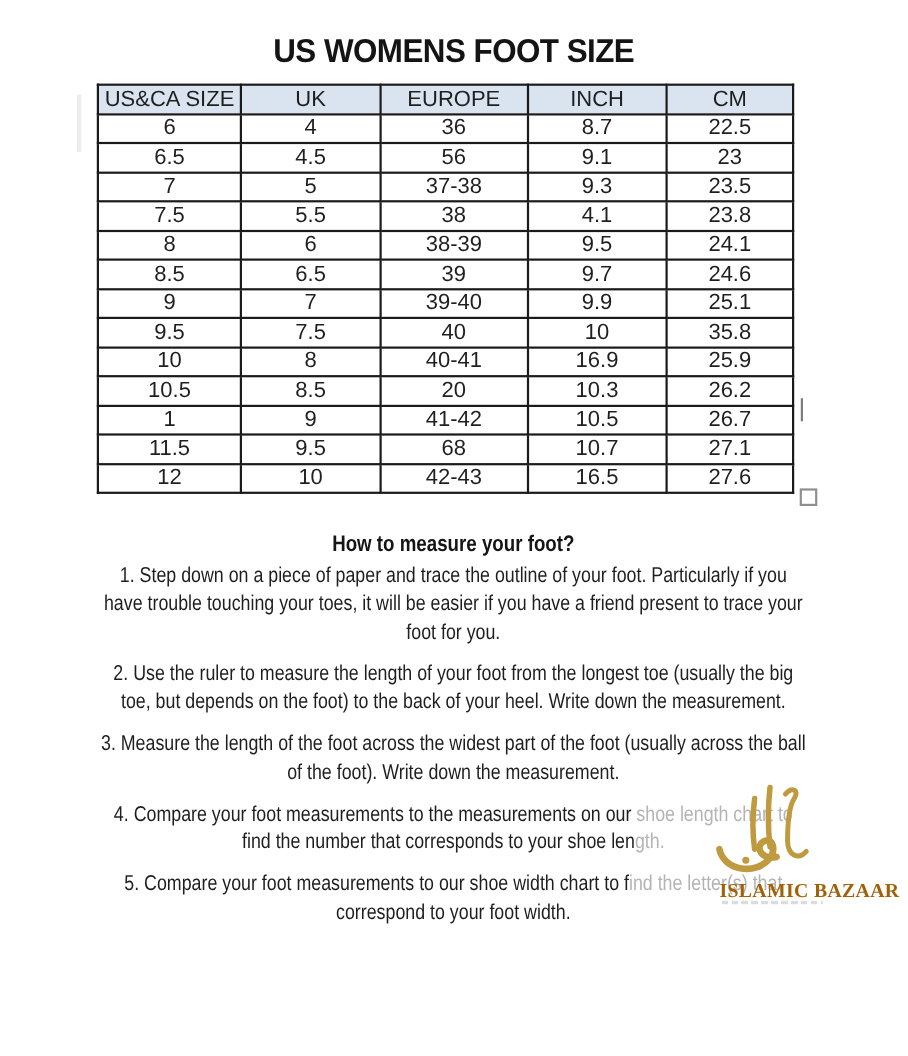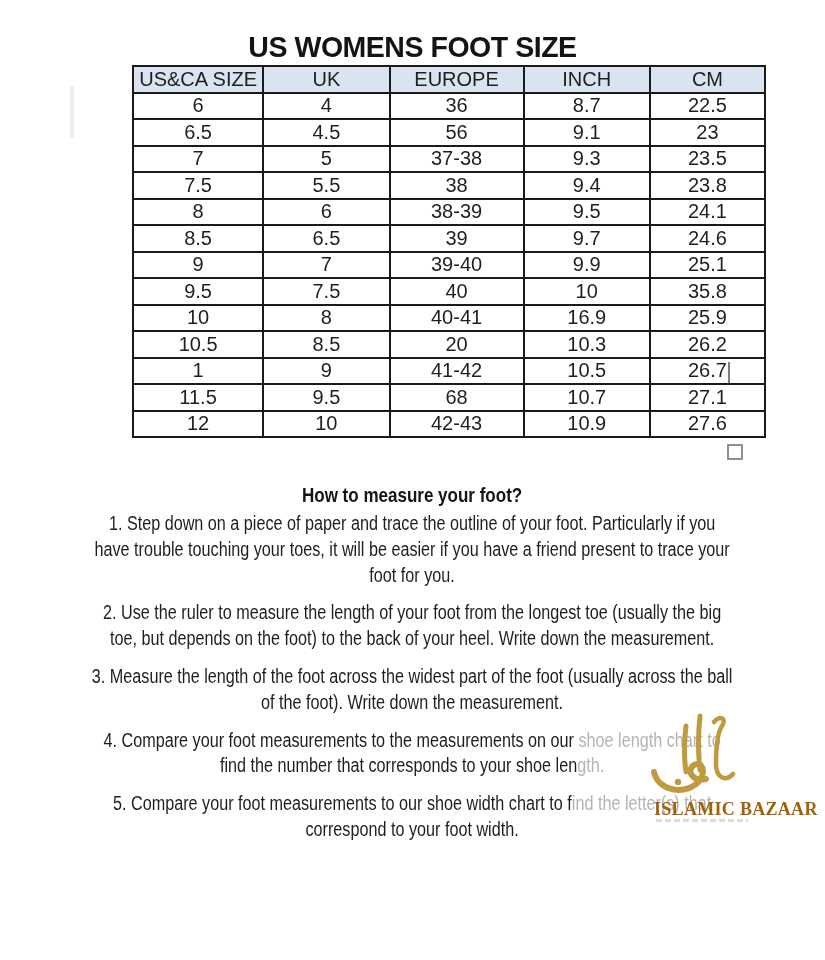--- a/index.html
+++ b/index.html
@@ -6,22 +6,22 @@
   .page{
     position:relative;width:825px;height:960px;background:#ffffff;overflow:hidden;
     font-family:"Liberation Sans", sans-serif;color:#1e1e1e;
   }
   .title{
     position:absolute;top:30px;left:0;width:825px;margin:0;text-align:center;
     font-size:30px;font-weight:700;letter-spacing:-0.5px;color:#141414;
     transform:scaleX(0.95);transform-origin:50% 0;
   }
   .size-table{
-    position:absolute;left:88px;top:65px;width:634px;
-    border-collapse:collapse;table-layout:fixed;margin-left:44px;
+    position:absolute;left:88px;top:76px;width:634px;
+    border-collapse:collapse;table-layout:fixed;
   }
   .size-table th,.size-table td{
     border:2px solid #1a1a1a;text-align:center;vertical-align:middle;
     padding:0;height:24.5px;font-size:20px;line-height:1.05;color:#1f1f1f;
     font-weight:400;overflow:hidden;white-space:nowrap;
   }
   .size-table th{background:#d9e4f0;}
   .edge-artifact{position:absolute;left:70px;top:86px;width:4px;height:52px;background:#ededed;}
   .cursor-mark{position:absolute;left:728px;top:362px;width:2px;height:21px;background:#7d7d7d;}
   .corner-square{position:absolute;left:727px;top:444px;width:12px;height:12px;border:2px solid #8f8f8f;background:#ffffff;}
@@ -93,21 +93,21 @@
           <td>7</td>
           <td>5</td>
           <td>37-38</td>
           <td>9.3</td>
           <td>23.5</td>
         </tr>
         <tr>
           <td>7.5</td>
           <td>5.5</td>
           <td>38</td>
-          <td>9.4</td>
+          <td>4.1</td>
           <td>23.8</td>
         </tr>
         <tr>
           <td>8</td>
           <td>6</td>
           <td>38-39</td>
           <td>9.5</td>
           <td>24.1</td>
         </tr>
         <tr>
@@ -156,21 +156,21 @@
           <td>11.5</td>
           <td>9.5</td>
           <td>68</td>
           <td>10.7</td>
           <td>27.1</td>
         </tr>
         <tr>
           <td>12</td>
           <td>10</td>
           <td>42-43</td>
-          <td>10.9</td>
+          <td>16.5</td>
           <td>27.6</td>
         </tr>
       </tbody>
   </table>
 
   <div class="cursor-mark"></div>
   <div class="corner-square"></div>
 
   <div class="instructions">
     <h2 class="howto">How to measure your foot?</h2>

